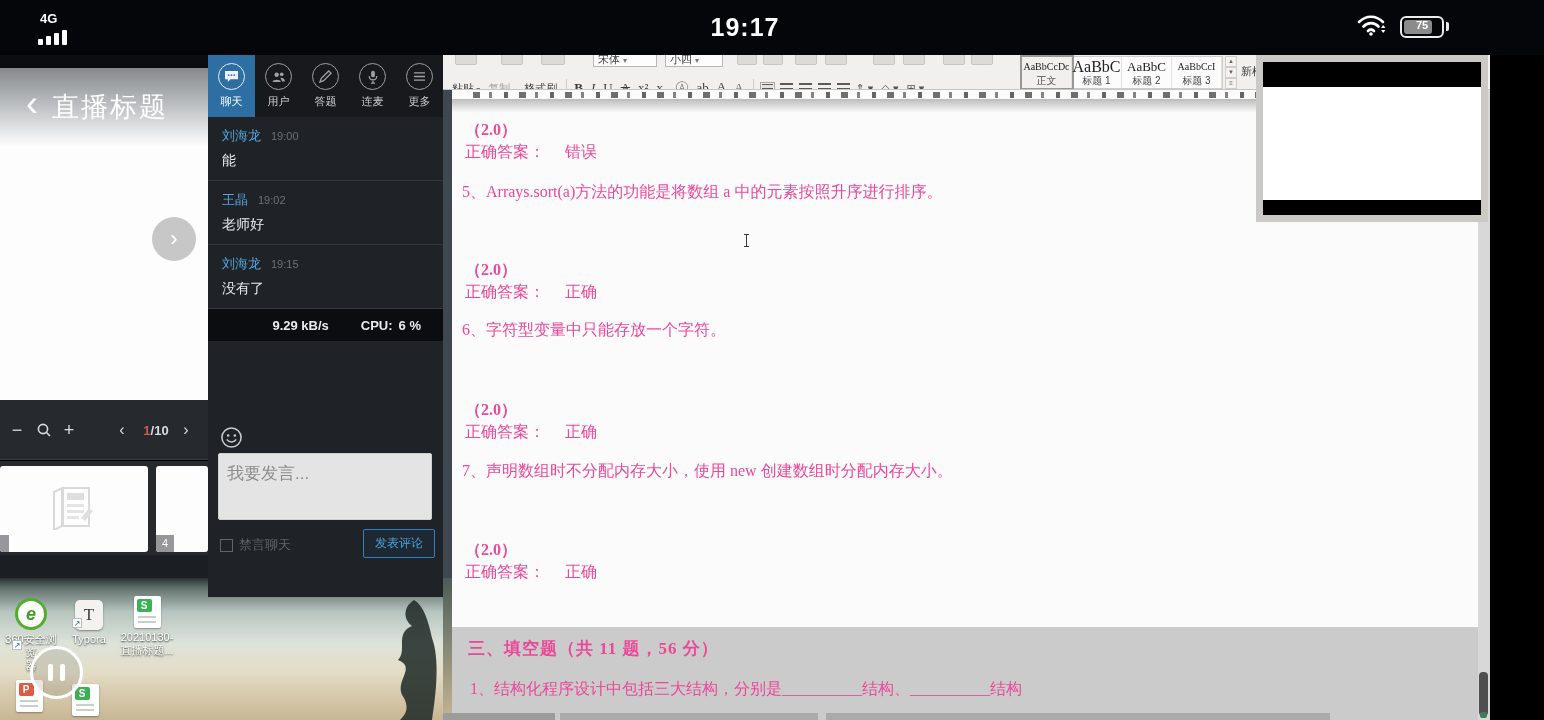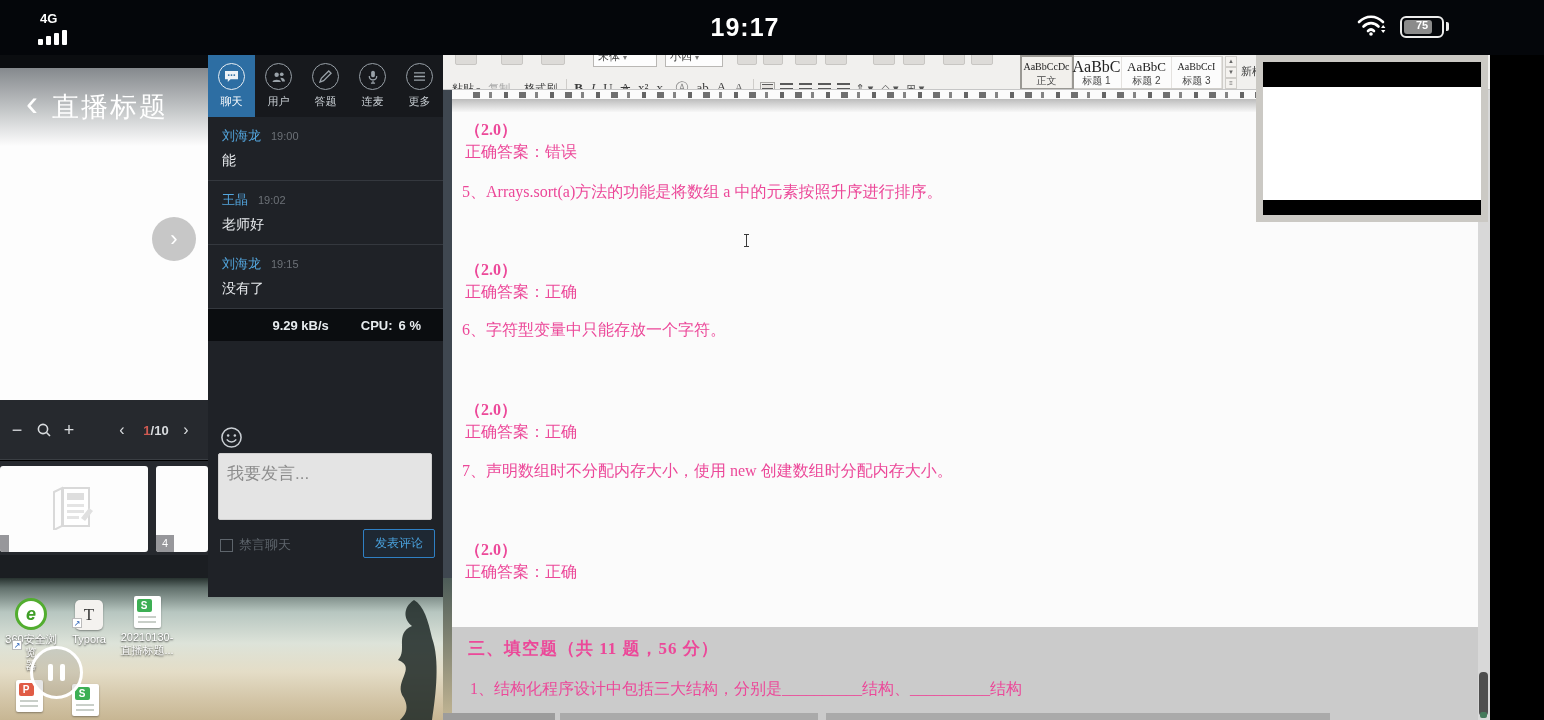--- a/index.html
+++ b/index.html
@@ -82,21 +82,21 @@
     background:rgba(25,70,110,.18); font-size:12px; border-radius:2px; }
   #stats-row { left:0; top:510px; width:235px; height:32px; background:#0b0d10; display:flex; align-items:center;
     justify-content:flex-end; gap:26px; padding-right:22px; color:#e8ecef; font-size:13px; font-weight:bold; }
   #stats-row .cpu span { margin-left:6px; }
 
   
   #doc-bg { left:443px; top:55px; width:1047px; height:665px; background:#d8d8d8; }
   #wtoolbar { left:443px; top:55px; width:1047px; height:35px; background:#f1f0ee; border-bottom:1px solid #c6c6c6; overflow:hidden; z-index:3; }
   .tb-stub { position:absolute; background:#dddbd8; border:1px solid #c8c6c3; border-radius:2px; }
   .tb-dd { position:absolute; top:-6px; height:18px; border:1px solid #b9b7b4; background:#fdfdfd; color:#3c3c3c;
-    font-size:11px; line-height:12px; padding:0 4px; white-space:nowrap; }
+    font-size:11px; line-height:18px; padding:0 4px; white-space:nowrap; }
   .tb-dd .car { color:#777; font-size:8px; margin-left:3px; }
   .tb2 { position:absolute; top:23px; height:20px; display:flex; align-items:center; color:#3b3b3b; font-size:11px;justify-content:space-between; }
   .tbtn { margin-right:2px; padding:1px 3px; white-space:nowrap; }
   .fmt { font-family:"Liberation Serif",serif; font-size:13px; padding:0 3px; }
   .gray { color:#a4a4a4; }
   .sep { width:1px; height:18px; background:#cfcdca; margin:0 4px; }
   .al-ic { width:13px; height:11px; margin:0 3px; background:repeating-linear-gradient(180deg,#5a5a5a 0 2px,transparent 2px 4.5px); }
   .al-ic.sel { outline:1px solid #a9a7a4; background-color:#e5e2de; background-clip:content-box; padding:1px; }
   .gallery { position:absolute; left:578px; top:1px; width:202px; height:33px; background:#fcfcfc; border:1px solid #cfcdc9; display:flex; }
   .gcell { width:50px; text-align:center; overflow:hidden; border-right:1px solid #e4e2df; }
@@ -110,21 +110,21 @@
   .newstyle { position:absolute; left:798px; top:9px; font-size:11px; color:#3c3c3c; white-space:nowrap; }
 
   #left-strip { left:443px; top:90px; width:9px; height:488px; background:#3f4750; }
   #left-strip2 { left:443px; top:578px; width:9px; height:142px; background:linear-gradient(180deg,#4d5c58,#c3b694); }
   #page { left:452px; top:90px; width:1026px; height:630px; background:#fbfbfb; }
   .cutline { left:473px; top:92px; width:980px; height:6px; opacity:.75;
     background:repeating-linear-gradient(90deg,#404040 0 7px,transparent 7px 16px,#5c5c5c 16px 19px,transparent 19px 31px,#333 31px 35px,transparent 35px 46px); }
   .pageshade { left:452px; top:99px; width:1026px; height:13px; background:linear-gradient(180deg,#bcbcbc,#f7f7f7); }
   .dtxt { position:absolute; font-family:"Liberation Serif",serif; font-size:16px; color:#ec4899; white-space:nowrap; }
   .dscore { font-weight:bold; }
-  .ansv { margin-left:0; }
+  .ansv { margin-left:20px; }
   .ibeam { left:746px; top:234px; width:1px; height:13px; background:#3a3a3a; }
   .ibeam::before, .ibeam::after { content:""; position:absolute; left:-2px; width:5px; height:1px; background:#3a3a3a; }
   .ibeam::after { bottom:0; }
   #sel-band { left:452px; top:627px; width:1026px; height:93px; background:#cbcbcb; }
   .sect { font-weight:bold; font-size:17px; letter-spacing:1px; }
   .blanku { letter-spacing:0; }
   .btmblk { position:absolute; top:713px; height:7px; background:#aaaaaa; }
 
   
   #scroll-thumb { left:1479px; top:672px; width:9px; height:44px; background:#4e4e4e; border-radius:4px; z-index:4; }

